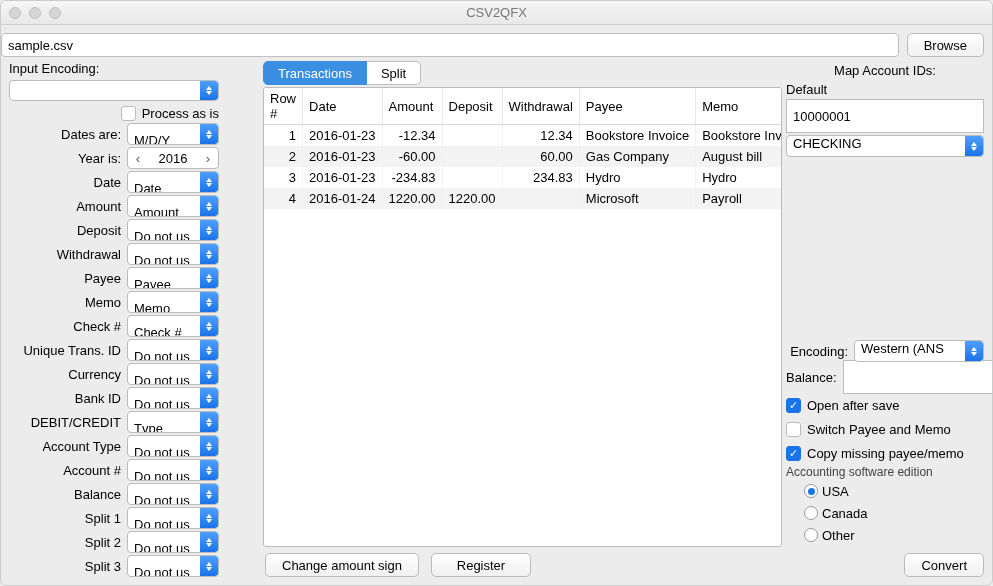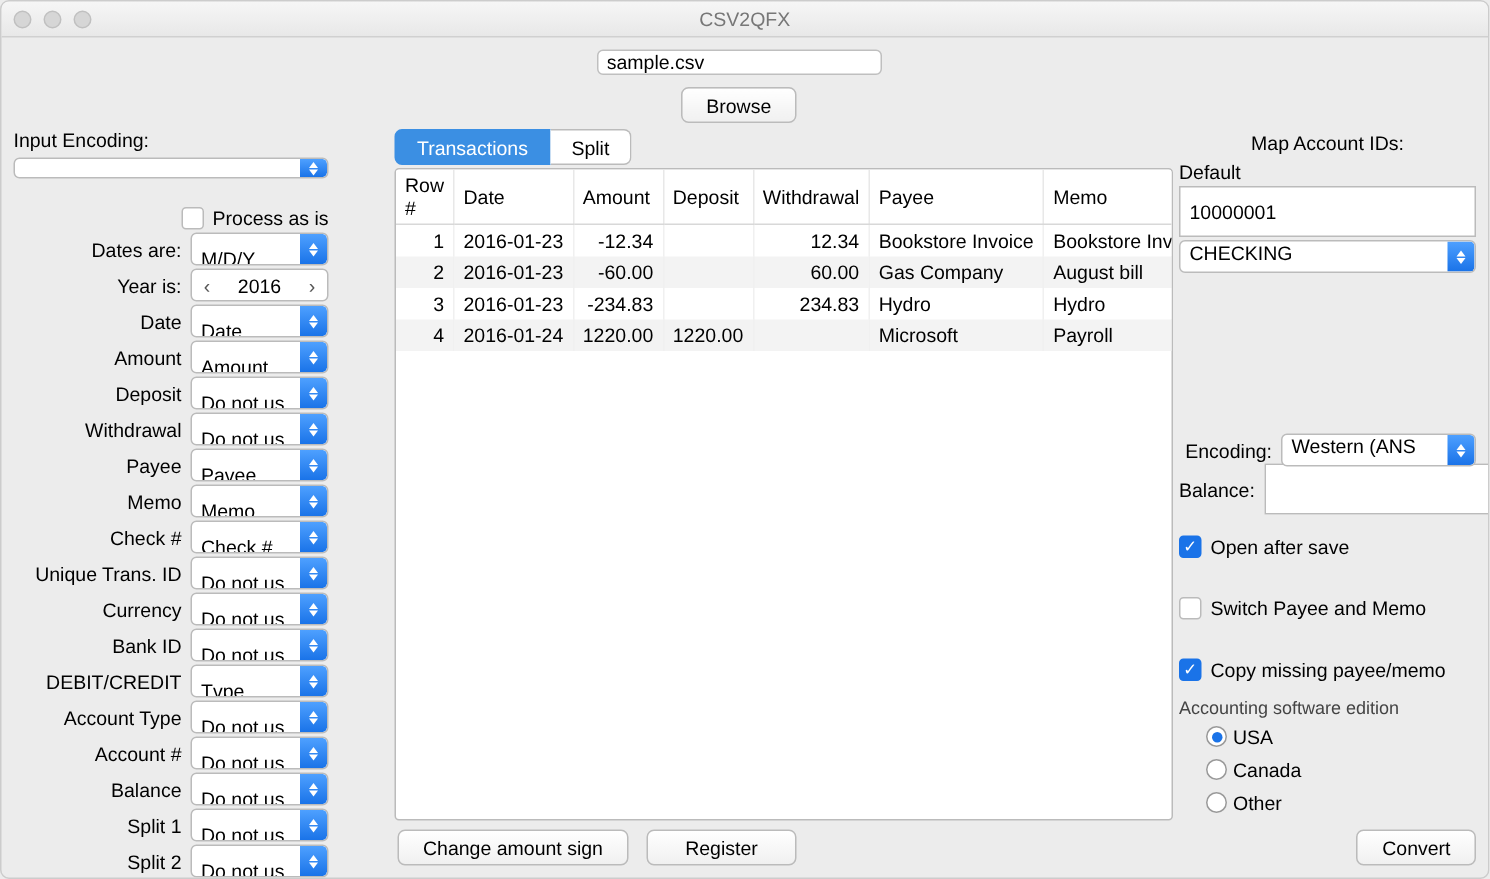--- a/index.html
+++ b/index.html
@@ -31,22 +31,22 @@
   .traffic .dot {
     width: 12px; height: 12px; border-radius: 50%;
     background: #d6d6d6; border: 1px solid #c0c0c0;
   }
   .title {
     position: absolute; left: 0; right: 0;
     text-align: center; color: #777; font-size: 13px;
     pointer-events: none;
   }
   .toprow {
-    display: flex; align-items: center;
-    padding: 8px 8px 4px 0; gap: 8px; flex-direction: column;
+    display: flex; align-items: flex-end;
+    padding: 8px 8px 4px 0; gap: 8px;
   }
   .file-input {
     flex: 1; height: 24px;
     border: 1px solid #bfbfbf; border-radius: 4px;
     background: #fff; padding: 0 6px;
     font-size: 13px;
   }
   .btn {
     height: 24px; padding: 0 16px;
     background: linear-gradient(#fff,#f0f0f0);
@@ -86,24 +86,23 @@
     border-top-right-radius: 3px; border-bottom-right-radius: 3px;
   }
   .combo .cap::before, .combo .cap::after {
     content: ""; width: 0; height: 0;
     border-left: 3px solid transparent;
     border-right: 3px solid transparent;
   }
   .combo .cap::before { border-bottom: 4px solid #fff; }
   .combo .cap::after  { border-top: 4px solid #fff; }
   .checkrow {
-    display: flex; align-items: flex-start;
+    display: flex; align-items: flex-end;
     justify-content: flex-end; gap: 6px;
     height: 22px;
-    margin-top: 17px;
   }
   .chk {
     width: 15px; height: 15px;
     border: 1px solid #bbb; border-radius: 3px;
     background: #fff; display: inline-flex;
     align-items: center; justify-content: center;
     font-size: 11px;
   }
   .chk.checked {
     background: #1a73e8; border-color: #1a73e8; color: #fff;

